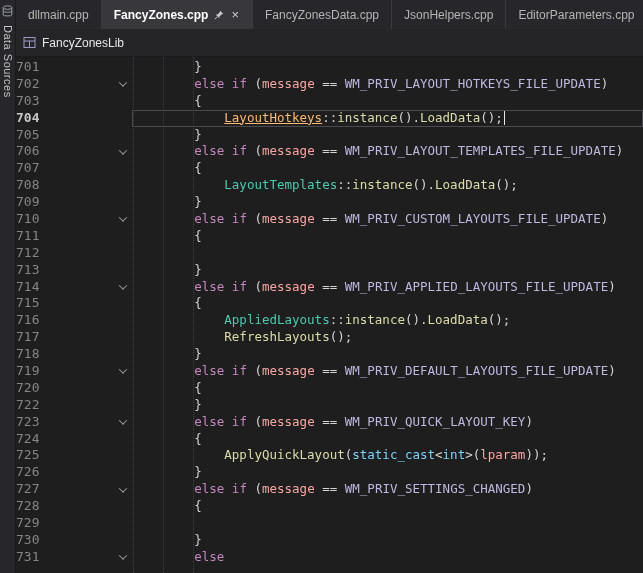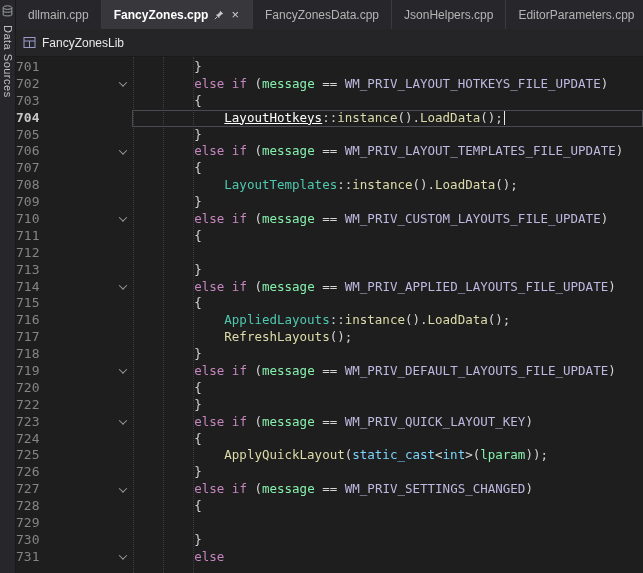--- a/index.html
+++ b/index.html
@@ -41,24 +41,24 @@
   .chev { width:6px; height:6px; border-right:1.3px solid #9c9c9c; border-bottom:1.3px solid #9c9c9c;
           transform:rotate(45deg) translate(-1px,-1px); }
   .code { flex:1; font-size:12.5px; padding-left:2px; min-width:0; }
   .line.current .code { box-shadow: inset 0 0 0 1px #4a4a50; }
 
   .tok { white-space:pre; }
   .tok.p  { color:#d4d4d4; }
   .tok.k  { color:#c586c0;margin-top:25px; }
   .tok.kb { color:#7dd3fc; }
   .tok.t  { color:#4ec9b0; }
-  .tok.tu { color:#ffffff; text-decoration:underline; }
+  .tok.tu { color:#fdba74; text-decoration:underline; }
   .tok.f  { color:#dcdcaa;margin-top:34px; }
   .tok.m  { color:#bdb8df; }
-  .tok.v  { color:#86efac; }
+  .tok.v  { color:#fca5a5; }
 
   .caret { display:inline-block; width:1px; height:14px; background:#e8e8e8; vertical-align:middle; margin-left:1px; }
 </style>
 </head>
 <body>
 
 <div class="app">
 
   <div class="side-strip">
     <svg width="11" height="13" viewBox="0 0 11 13">

